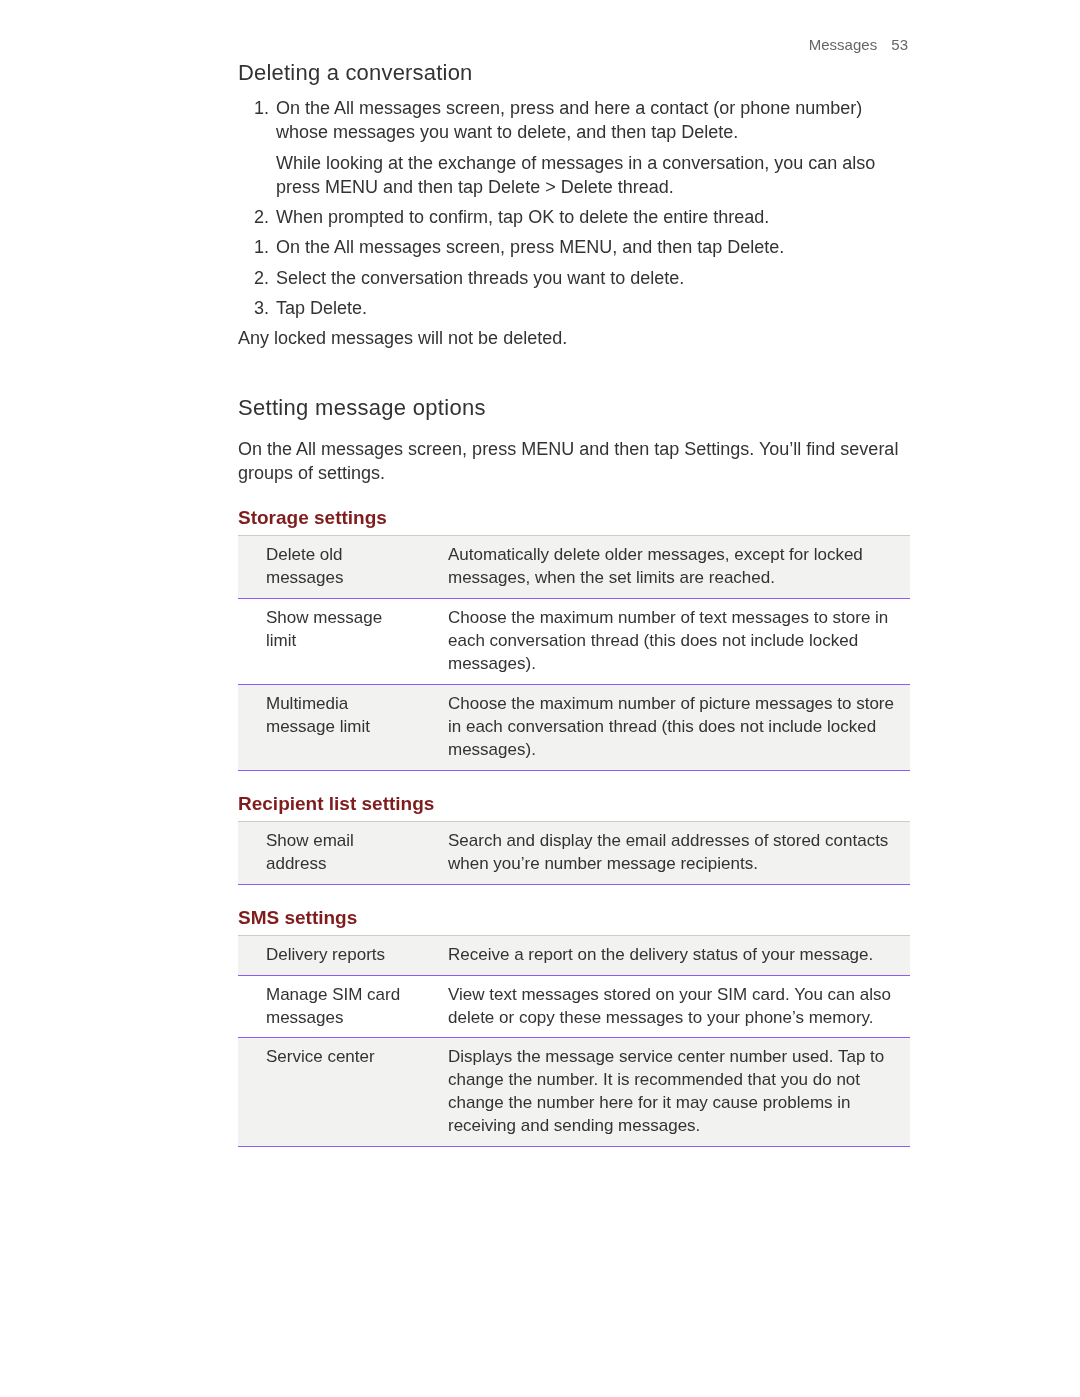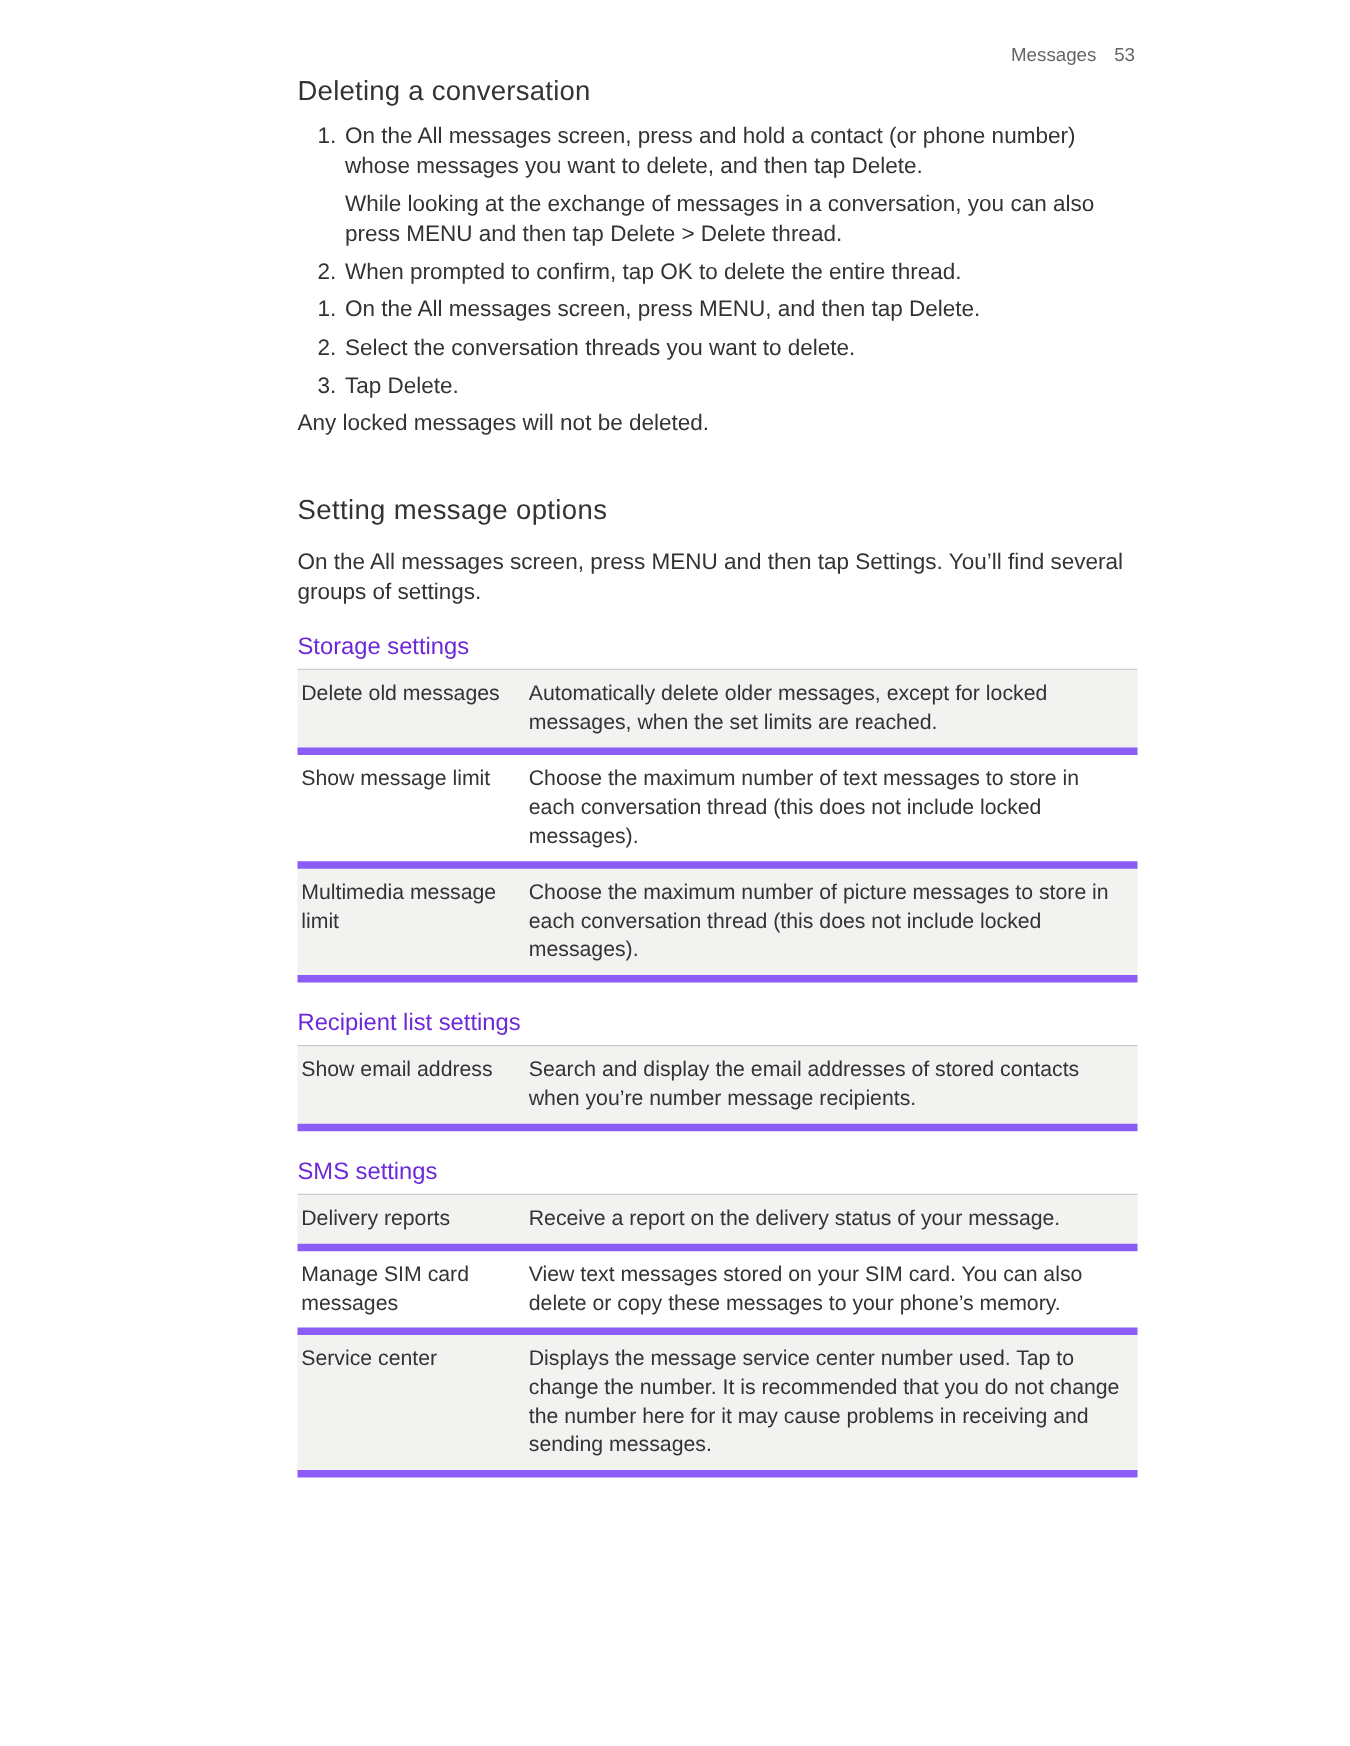--- a/index.html
+++ b/index.html
@@ -76,41 +76,41 @@
     .h2 {
       font-size: 22px;
       font-weight: 400;
       color: #333333;
       margin-top: 44px;
       margin-bottom: 16px;
       letter-spacing: 0.3px;
     }
     .h4 {
       font-size: 19px;
-      font-weight: 400;
-      color: #6d28d9;
+      font-weight: 700;
+      color: #7f1d1d;
       margin-top: 22px;
       margin-bottom: 6px;
     }
     table {
       width: 100%;
       border-collapse: collapse;
       font-size: 17px;
       line-height: 1.35;
     }
     table tr:nth-child(odd) {
       background-color: #f2f2f0;
     }
     table tr:nth-child(even) {
       background-color: #ffffff;
     }
     table td {
-      padding: 8px 12px 8px 3px;
+      padding: 8px 12px 8px 28px;
       border-top: 1px solid #cccccc;
-      border-bottom: 6px solid #8b5cf6;
+      border-bottom: 1px solid #8b5cf6;
       vertical-align: top;
       color: #333333;
     }
     table td.label {
       width: 182px;
     }
     .bold {
       font-weight: 500;
     }
   </style>
@@ -121,21 +121,21 @@
   <span class="header-section">Messages</span>
   <span class="header-page">53</span>
 </div>
 
 <div class="page">
 
   <div class="h3 first">Deleting a conversation</div>
 
   <ol>
     <li>
-      <span>On the All messages screen, press and hold a contact (or phone number) whose messages you want to delete, and then tap </span><span class="bold">Delete</span><span>.</span>
+      <span>On the All messages screen, press and here a contact (or phone number) whose messages you want to delete, and then tap </span><span class="bold">Delete</span><span>.</span>
       <div class="li-para">
         <span>While looking at the exchange of messages in a conversation, you can also press MENU and then tap </span><span class="bold">Delete</span><span> &gt; </span><span class="bold">Delete thread</span><span>.</span>
       </div>
     </li>
     <li>
       <span>When prompted to confirm, tap </span><span class="bold">OK</span><span> to delete the entire thread.</span>
     </li>
   </ol>
 
 

